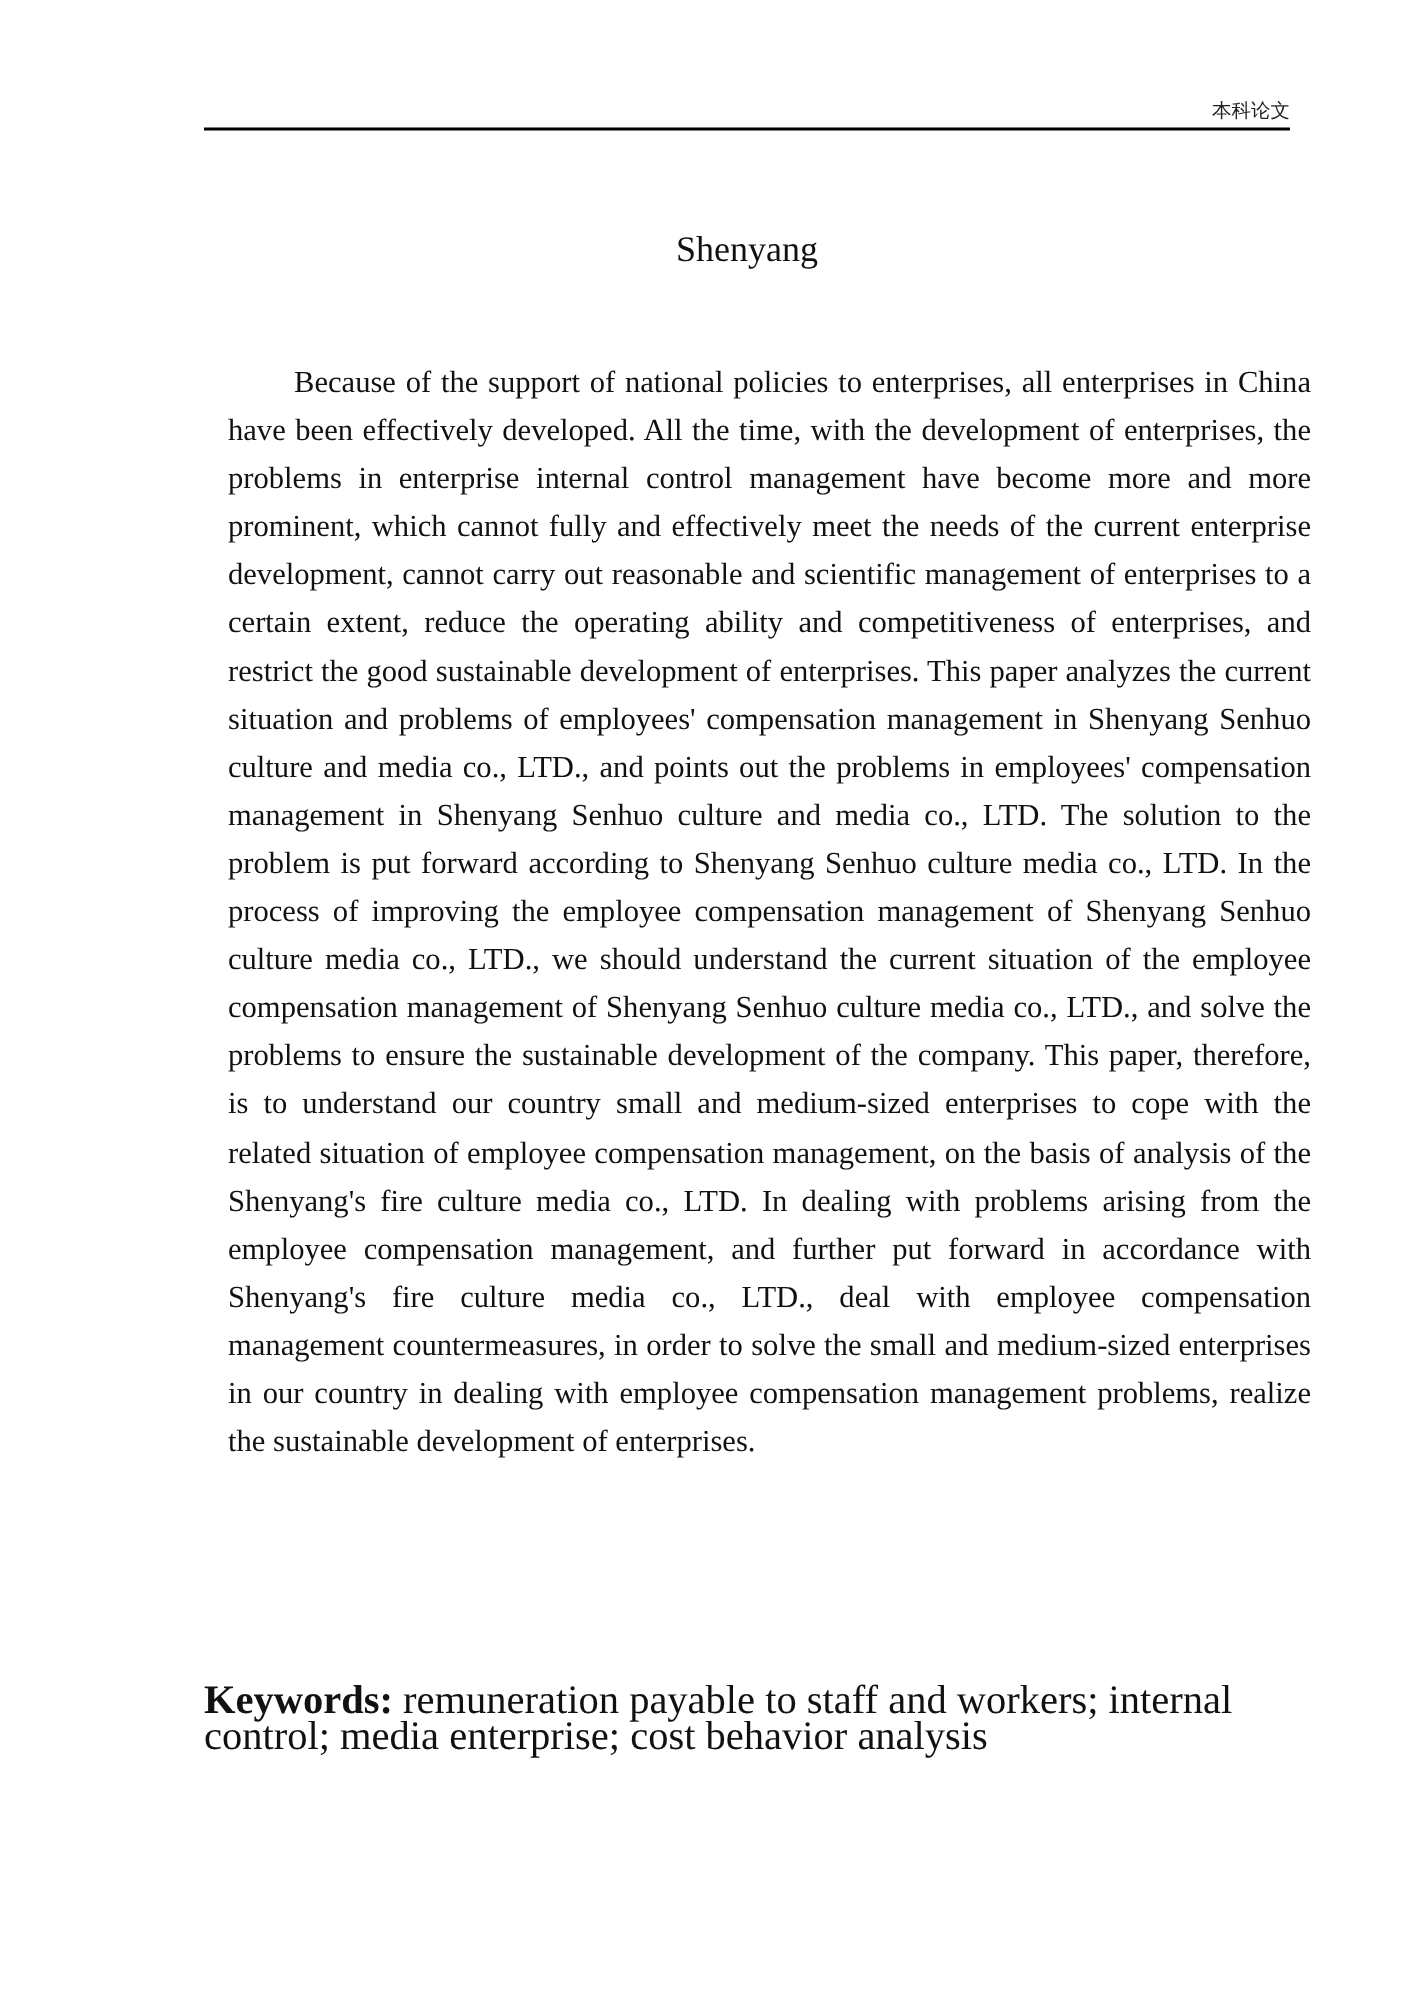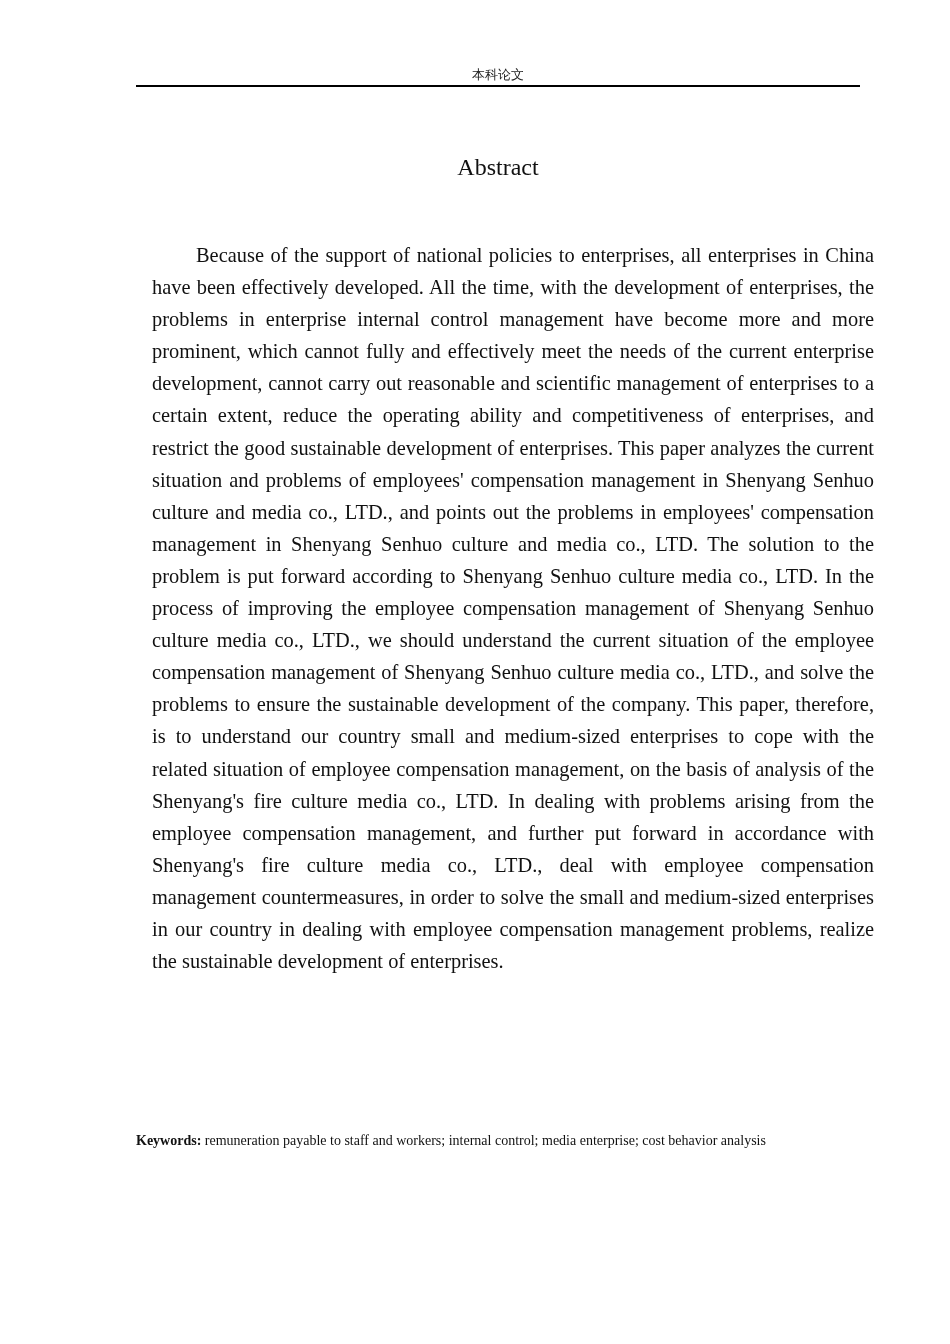--- a/index.html
+++ b/index.html
@@ -1,34 +1,34 @@
 <!DOCTYPE html>
 <html><head>
 <meta charset="utf-8">
 <style>
   html, body { margin: 0; padding: 0; background: #ffffff; }
   body { width: 950px; height: 1344px; position: relative; overflow: hidden;
          font-family: "Liberation Serif", "DejaVu Serif", serif; color: #111; }
-  .page-header { position: absolute; left: 136px; top: 66px; width: 724px; text-align: center;
+  .page-header { position: absolute; left: 136px; top: 66px; width: 724px; text-align: right;
                  font-size: 13px; line-height: 18px; color: #222;
                  font-family: "DejaVu Sans", "Liberation Sans", sans-serif; }
   .header-rule { position: absolute; left: 136px; top: 85px; width: 724px; height: 0;
                  border-top: 2px solid #000; }
   .title { position: absolute; left: 136px; top: 152px; width: 724px; text-align: center;
            font-size: 24px; line-height: 30px; }
   .body-text { position: absolute; left: 136px; top: 223px; width: 722px;
                font-size: 20.4px; line-height: 32.1px; text-align: justify; margin: 16px;
                text-indent: 44px; }
   .keywords { position: absolute; left: 136px; top: 1121px; width: 722px;
-              font-size: 14px; line-height: 40px; margin: 0; }
+              font-size: 27px; line-height: 24px; margin: 0; }
   .keywords b { font-weight: bold; }
 </style>
 </head>
 <body>
 
 <div class="page-header">本科论文</div>
 <div class="header-rule"></div>
 
-<div class="title">Abstract</div>
+<div class="title">Shenyang</div>
 
 <p class="body-text">Because of the support of national policies to enterprises, all enterprises in China have been effectively developed. All the time, with the development of enterprises, the problems in enterprise internal control management have become more and more prominent, which cannot fully and effectively meet the needs of the current enterprise development, cannot carry out reasonable and scientific management of enterprises to a certain extent, reduce the operating ability and competitiveness of enterprises, and restrict the good sustainable development of enterprises. This paper analyzes the current situation and problems of employees' compensation management in Shenyang Senhuo culture and media co., LTD., and points out the problems in employees' compensation management in Shenyang Senhuo culture and media co., LTD. The solution to the problem is put forward according to Shenyang Senhuo culture media co., LTD. In the process of improving the employee compensation management of Shenyang Senhuo culture media co., LTD., we should understand the current situation of the employee compensation management of Shenyang Senhuo culture media co., LTD., and solve the problems to ensure the sustainable development of the company. This paper, therefore, is to understand our country small and medium-sized enterprises to cope with the related situation of employee compensation management, on the basis of analysis of the Shenyang's fire culture media co., LTD. In dealing with problems arising from the employee compensation management, and further put forward in accordance with Shenyang's fire culture media co., LTD., deal with employee compensation management countermeasures, in order to solve the small and medium-sized enterprises in our country in dealing with employee compensation management problems, realize the sustainable development of enterprises.</p>
 
 <p class="keywords"><b>Keywords:</b><span> remuneration payable to staff and workers; internal control; media enterprise; cost behavior analysis</span></p>
 
 </body></html>

